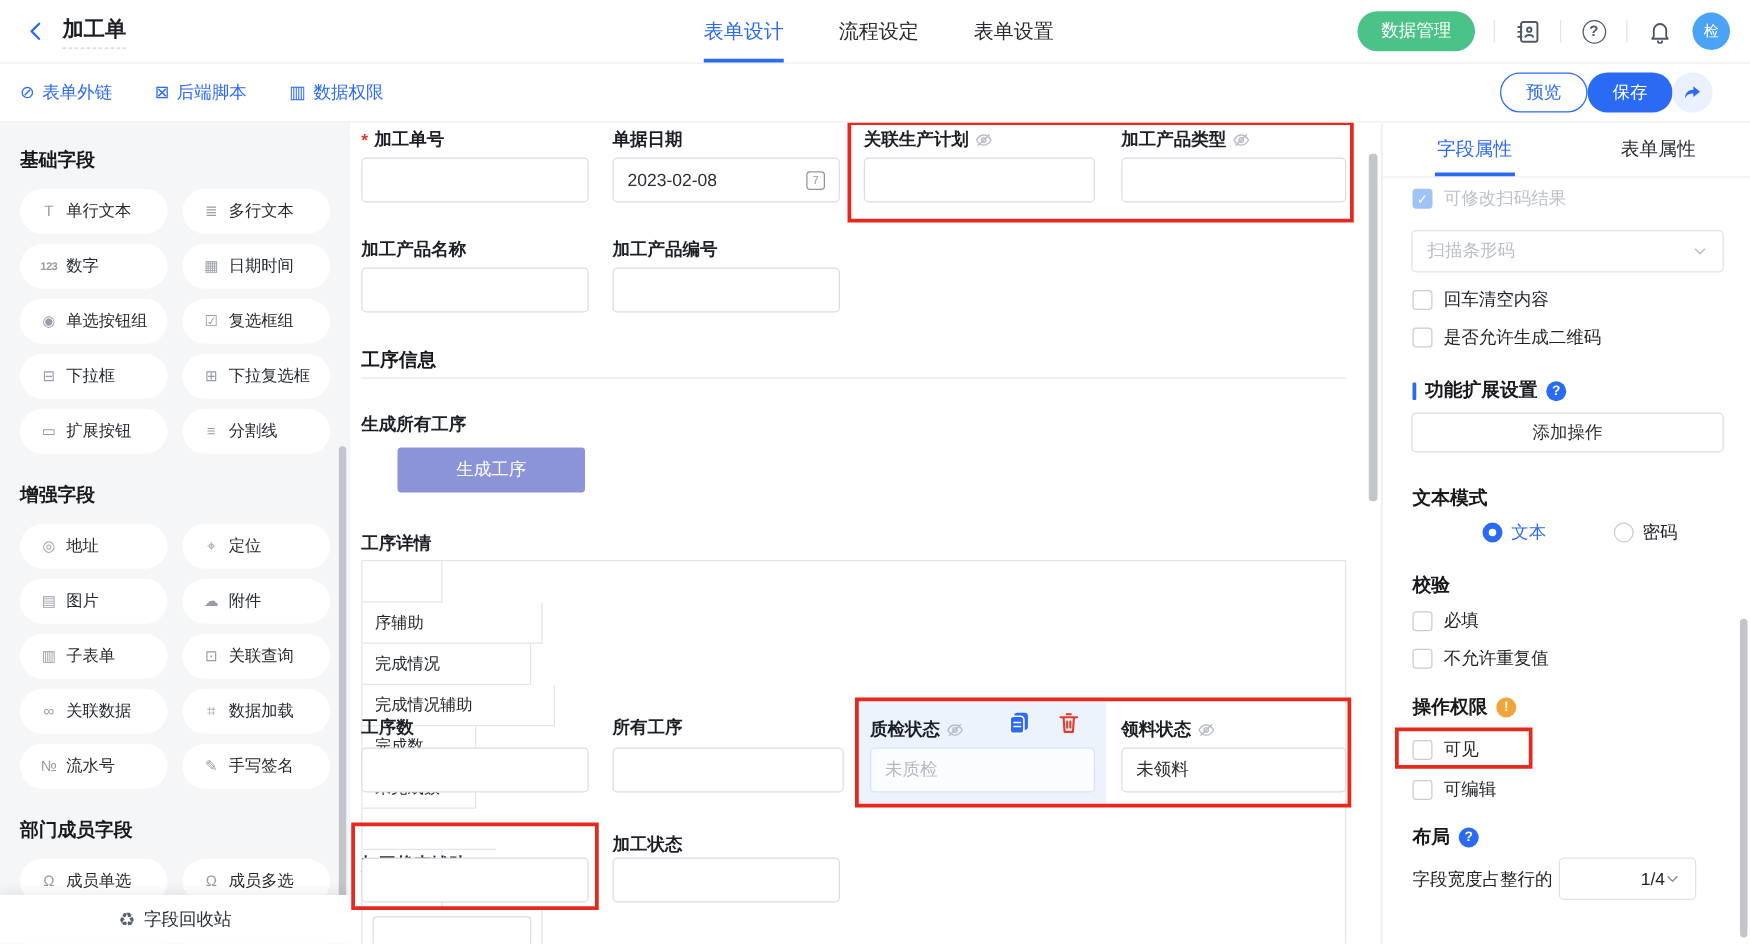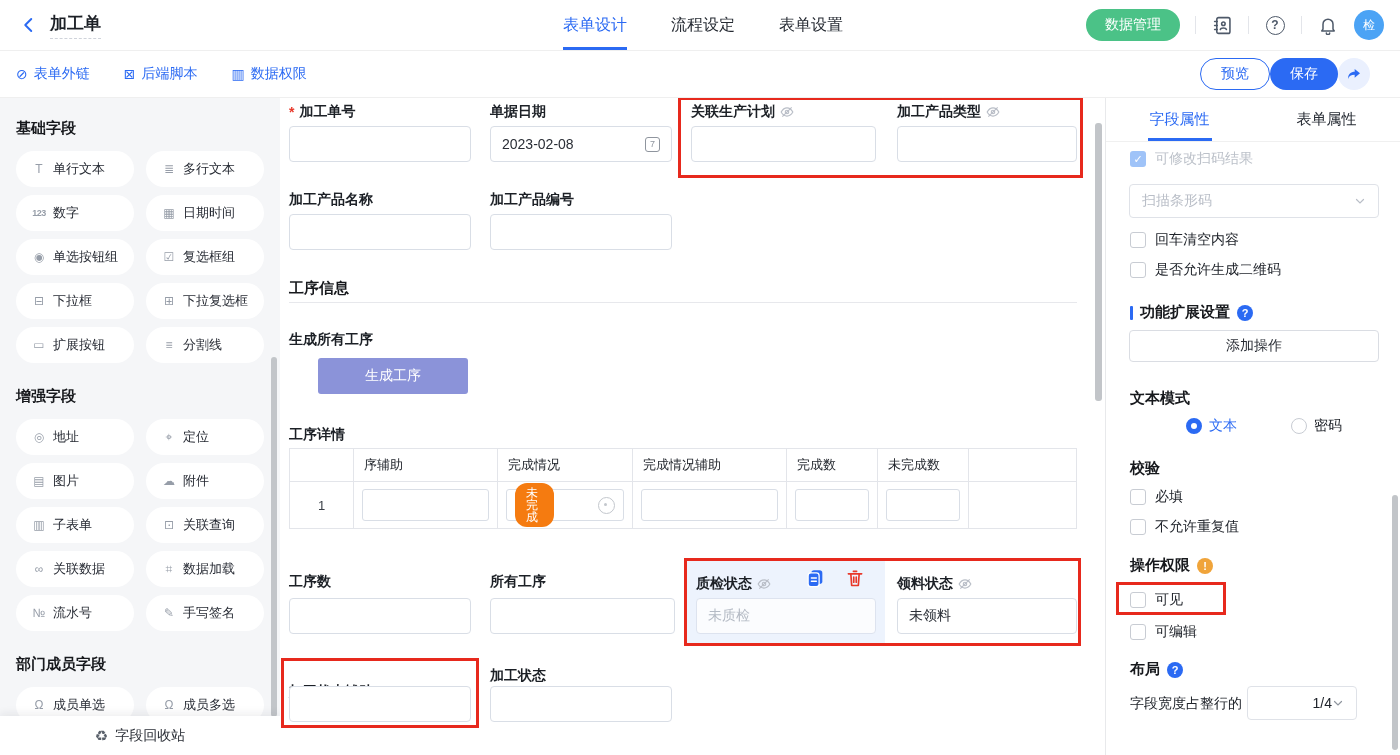--- a/index.html
+++ b/index.html
@@ -47,21 +47,21 @@
   .flabel{position:absolute;display:flex;align-items:center;gap:5px;font-size:14px;font-weight:700;color:#1c2026;height:17px;white-space:nowrap;}
   .req{color:#e8382a;font-weight:700;}
   .finput{position:absolute;height:36px;background:#fff;border:1px solid #d9dee6;border-radius:4px;box-sizing:border-box;display:flex;align-items:center;padding:0 11px;font-size:14px;color:#2a2e36;cursor:text;}
   .finput .grow{flex:1;}
   .finput.sel-bg{background:#fbfcfe;border-color:#dde3ef;}
   .ph-text{color:#b4bac4;}
   .ctitle{position:absolute;font-size:15px;font-weight:700;color:#17191d;}
   .sec-line{position:absolute;height:1px;background:#e7e8ec;}
   .gen-btn{position:absolute;width:150px;height:36px;background:#8b93d9;color:#fff;border:none;border-radius:3px;font-size:14px;cursor:pointer;font-family:inherit;}
   .ptable{position:absolute;border:1px solid #e3e5ea;background:#fff;box-sizing:border-box;}
-  .prow{display:flex;}
+  .prow{display:flex;flex-direction:column;}
   .pcell{box-sizing:border-box;border-right:1px solid #e3e5ea;display:flex;align-items:center;}
   .pcell:last-child{border-right:none;}
   .phead .pcell{height:33px;border-bottom:1px solid #e3e5ea;font-size:13px;color:#23272e;padding-left:10px;}
   .pbody .pcell{height:46px;}
   .idx-cell{justify-content:center;font-size:13px;color:#3a3f47;}
   .cell-input{margin:0 8px;height:30px;flex:1;border:1px solid #d9dee6;border-radius:3px;background:#fff;cursor:text;}
   .status-box{margin:0 8px;height:32px;flex:1;border:1px solid #d9dee6;border-radius:3px;display:flex;align-items:center;justify-content:space-between;padding:0 8px;box-sizing:border-box;gap:44px;}
   .badge-orange{background:#f57b10;color:#fff;font-size:12px;border-radius:12px;padding:4px 11px;line-height:1;}
   .sel-circle{width:15px;height:15px;border:1px solid #c3c7cd;border-radius:50%;position:relative;flex:0 0 15px;}
   .sel-circle i{position:absolute;left:5px;top:5px;width:3px;height:3px;background:#c3c7cd;border-radius:50%;}

